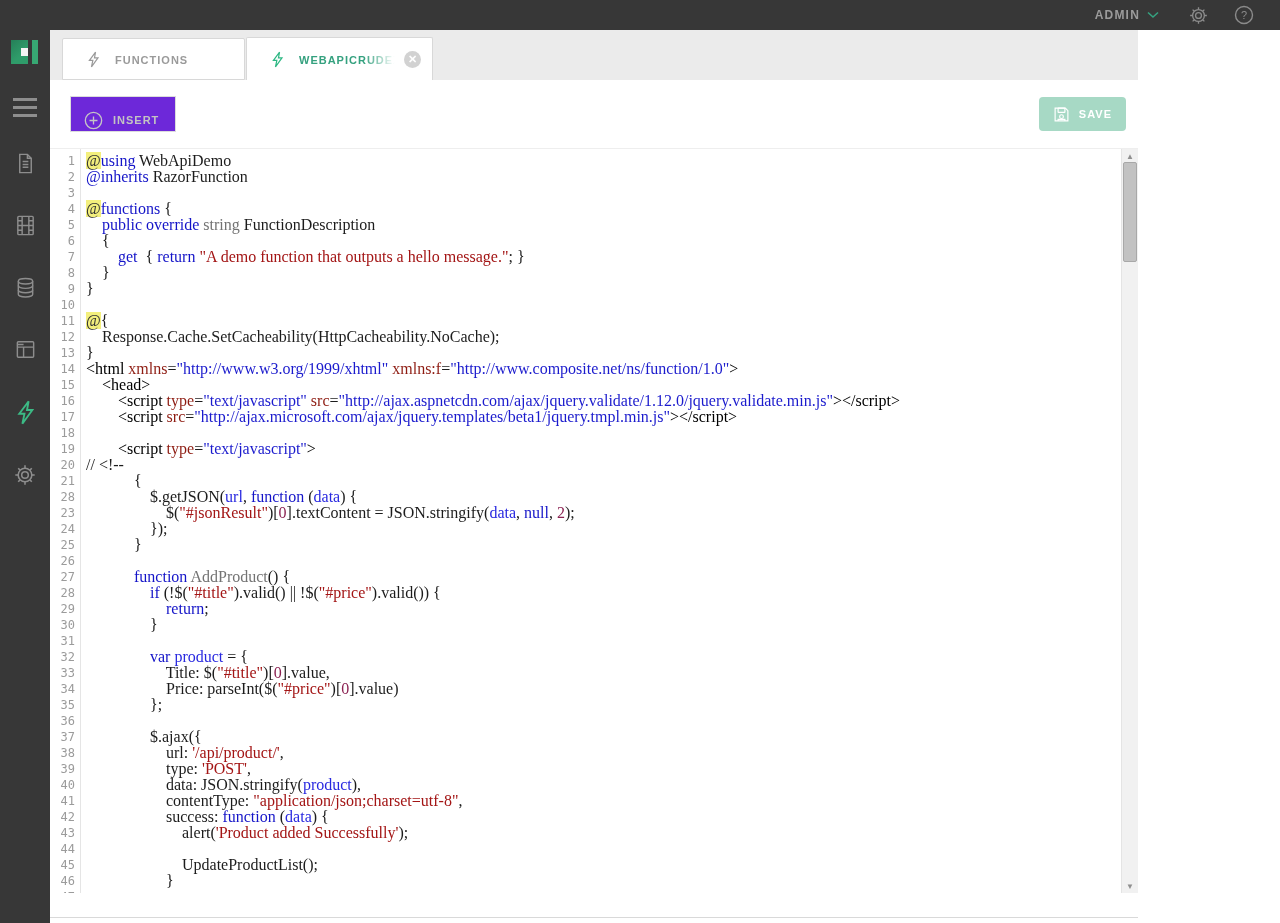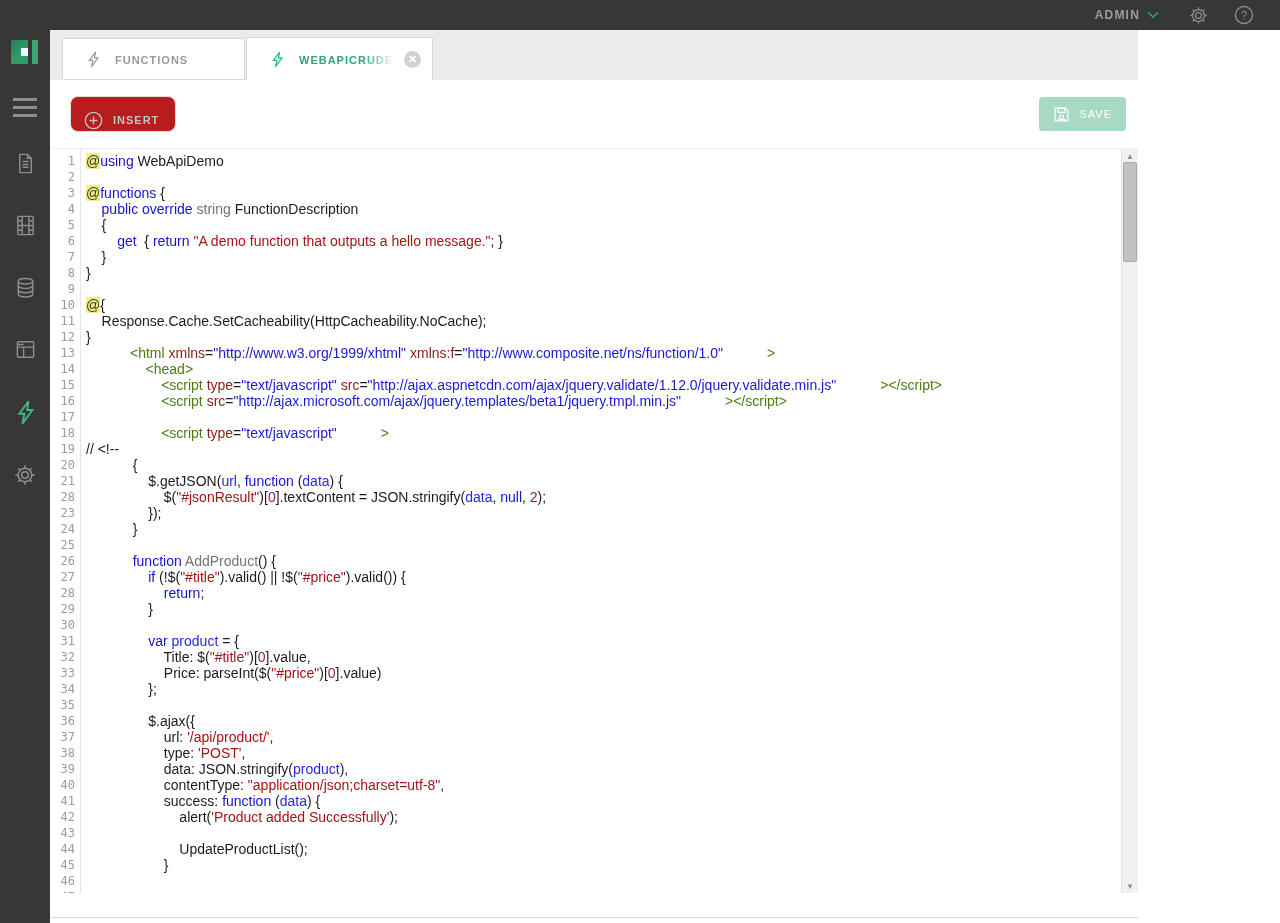--- a/index.html
+++ b/index.html
@@ -52,48 +52,48 @@
   }
   .tab-close {
     position:absolute; right:11px; top:13px; width:17px; height:17px; border-radius:50%;
     background:#d2d2d2; color:#fff; font-size:11px; font-weight:bold;
     display:flex; align-items:center; justify-content:center; cursor:pointer;
   }
   
   .toolbar { height:68px; background:#fff; display:flex; align-items:center; padding:0 12px 0 20px; flex-shrink:0; }
   .btn-insert {
     display:flex; align-items:center; gap:10px; height:36px; padding:12px 16px 0 13px;
-    border:1px solid #dcdcdc; border-radius:8px; background:#b91c1c; cursor:pointer;
+    border:1px solid #dcdcdc; border-radius:0; background:#6d28d9; cursor:pointer;
   }
   .btn-insert span { font-size:11px; font-weight:bold; letter-spacing:1px; color:#c3c3c3; }
   .btn-save {
     margin-left:auto; display:flex; align-items:center; gap:9px; height:34px; padding:0 14px;
     background:#a7d9c5; border:none; border-radius:4px; cursor:pointer;
   }
-  .btn-save span { font-size:11px; font-weight:normal; letter-spacing:1px; color:#fff; }
+  .btn-save span { font-size:11px; font-weight:bold; letter-spacing:1px; color:#fff; }
   
   .editor { height:745px; background:#fff; border-top:1px solid #eeeeee; display:flex; position:relative; overflow:hidden; flex-shrink:0; }
   .gutter {
     width:31px; flex-shrink:0; border-right:1px solid #e5e5e5; padding-top:4px;
     font-family:"DejaVu Sans Mono", monospace; font-size:12px; line-height:16px;
     color:#9b9b9b; text-align:right;
   }
   .gutter .ln { height:16px; padding-right:5px; }
   .code { flex:1; padding:4px 20px 0 5px; overflow:hidden; }
   .cl {
-    font-family:Liberation Sans, sans-serif; font-size:14px; line-height:16px; height:16px;
+    font-family:Liberation Serif, serif; font-size:16px; line-height:16px; height:16px;
     white-space:pre; color:#1c1c1c;
   }
   .tk-d   { color:#1c1c1c; }
   .tk-k   { color:#1414c8; }
   .tk-v   { color:#2929e0; }
   .tk-t   { color:#737373; }
   .tk-s   { color:#a31515; }
   .tk-n   { color:#8b2252; }
-  .tk-tag { color:#4d7c0f;margin-left:44px; }
+  .tk-tag { color:#000000; }
   .tk-attr{ color:#8e1c12; }
   .tk-av  { color:#1b1bcd; }
   .tk-at  { color:#333; background:#f3ef7d; }
   
   .vscroll {
     position:absolute; right:0; top:0; width:17px; height:745px;
     background:#f1f1f1; border-left:1px solid #e4e4e4;
   }
   .scroll-arrow { position:absolute; left:0; width:16px; text-align:center; font-size:8px; color:#8f8f8f; cursor:pointer; }
   .scroll-up { top:3px; } .scroll-down { bottom:3px; }
@@ -270,20 +270,21 @@
         <div class="ln">41</div>
         <div class="ln">42</div>
         <div class="ln">43</div>
         <div class="ln">44</div>
         <div class="ln">45</div>
         <div class="ln">46</div>
         <div class="ln">47</div>
       </div>
     <div class="code">
         <div class="cl"><span class="tk-at">@</span><span class="tk-k">using</span><span class="tk-d"> WebApiDemo</span></div>
+        <div class="cl"><span class="tk-k">@inherits</span><span class="tk-d"> RazorFunction</span></div>
         <div class="cl"></div>
         <div class="cl"><span class="tk-at">@</span><span class="tk-k">functions</span><span class="tk-d"> {</span></div>
         <div class="cl"><span class="tk-d">    </span><span class="tk-k">public</span><span class="tk-d"> </span><span class="tk-k">override</span><span class="tk-d"> </span><span class="tk-t">string</span><span class="tk-d"> FunctionDescription</span></div>
         <div class="cl"><span class="tk-d">    {</span></div>
         <div class="cl"><span class="tk-d">        </span><span class="tk-k">get</span><span class="tk-d">  { </span><span class="tk-k">return</span><span class="tk-d"> </span><span class="tk-s">"A demo function that outputs a hello message."</span><span class="tk-d">; }</span></div>
         <div class="cl"><span class="tk-d">    }</span></div>
         <div class="cl"><span class="tk-d">}</span></div>
         <div class="cl"></div>
         <div class="cl"><span class="tk-at">@</span><span class="tk-d">{</span></div>
         <div class="cl"><span class="tk-d">    Response.Cache.SetCacheability(HttpCacheability.NoCache);</span></div>

